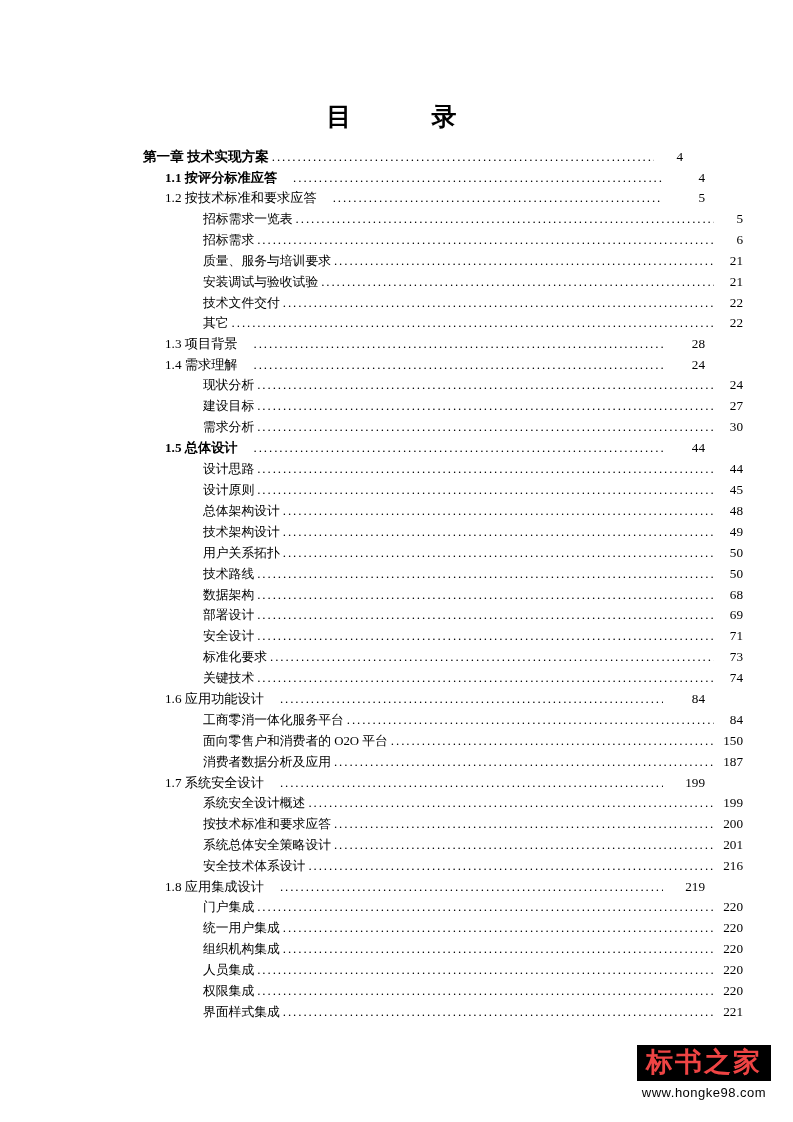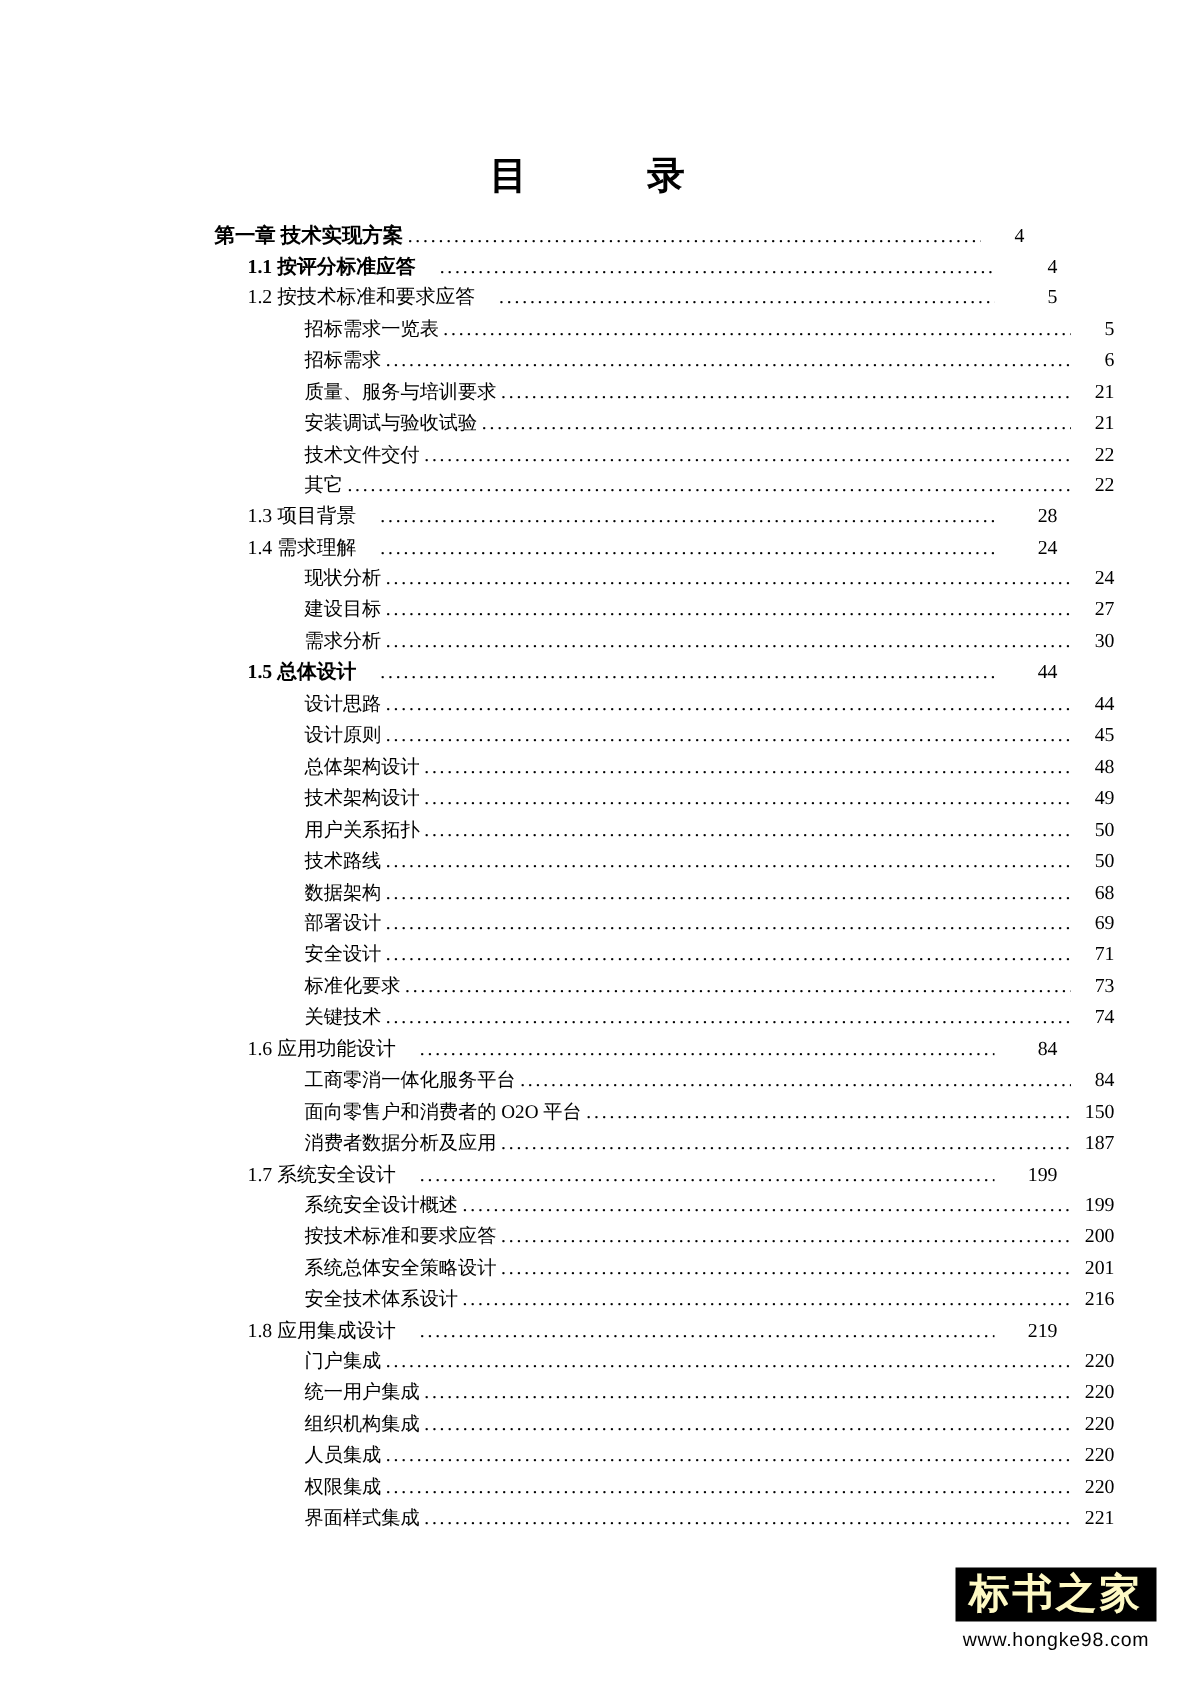--- a/index.html
+++ b/index.html
@@ -92,21 +92,21 @@
   .watermark {
     position: absolute;
     right: 22px;
     bottom: 22px;
     text-align: center;
     font-family: "Liberation Sans", sans-serif;
   }
   .watermark .wm-main {
     display: inline-block;
     background: #000000;
-    color: #fef9c3;
+    color: #ef4444;
     font-size: 27px;
     font-weight: bold;
     letter-spacing: 2px;
     padding: 3px 9px 5px 9px;
     line-height: 1.05;
   }
   .watermark .wm-url {
     margin-top: 4px;
     font-size: 13px;
     font-weight: normal;

